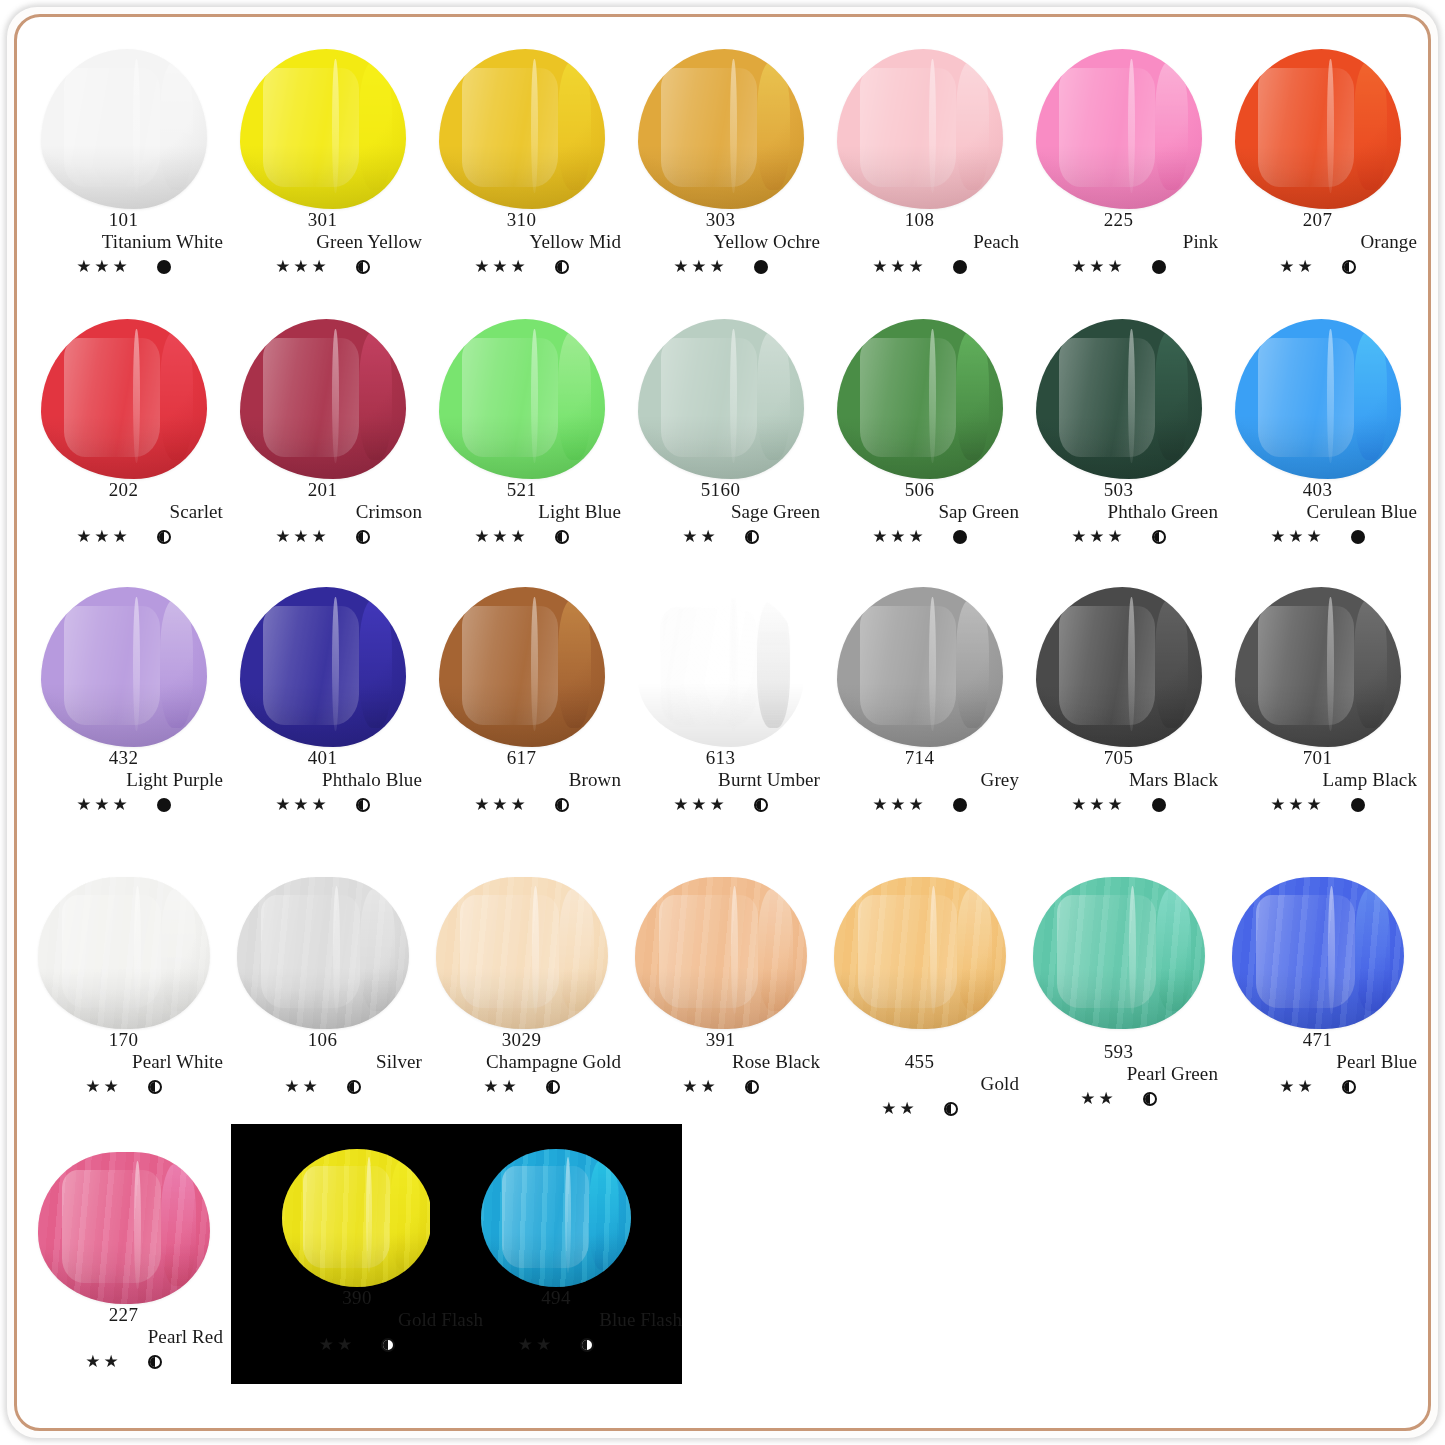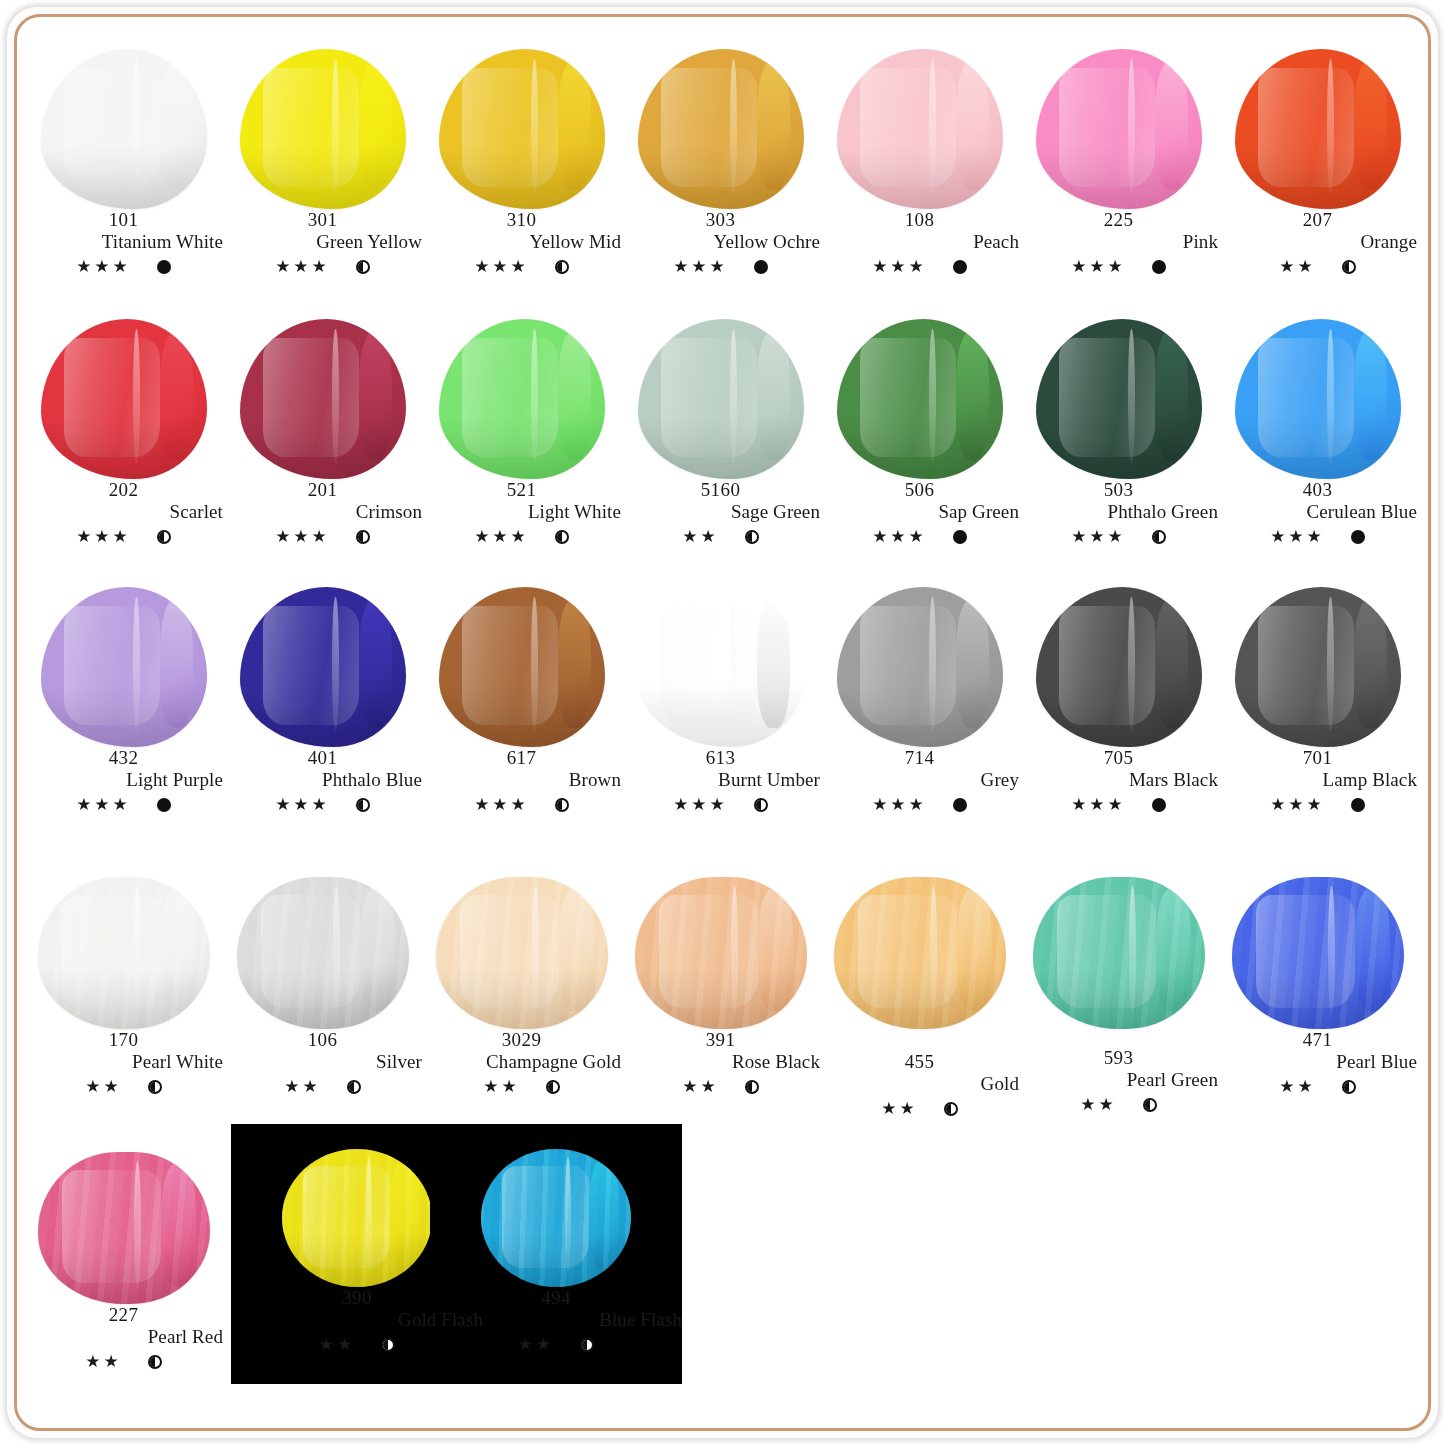--- a/index.html
+++ b/index.html
@@ -332,21 +332,21 @@
         <div class="swatch-wrap">
           <div class="blob" style="background: radial-gradient(120% 105% at 38% 26%, rgb(121, 228, 111) 0%, rgb(121, 228, 111) 46%, rgb(91, 205, 83) 100%);">
             <div class="hl"></div>
             <div class="ridge"></div>
             <div class="hl2"></div>
             <div class="shade"></div>
           </div>
         </div>
         <div class="label">
           <div class="code">521</div>
-          <div class="name">Light White</div>
+          <div class="name">Light Blue</div>
           <div class="marks">
             <span class="stars">★★★</span>
             <span class="opacity-dot semi"></span>
           </div>
         </div>
       </div>
       <div class="cell" style="left: 597px; top: 280px;">
         <div class="swatch-wrap">
           <div class="blob" style="background: radial-gradient(120% 105% at 38% 26%, rgb(185, 206, 194) 0%, rgb(185, 206, 194) 46%, rgb(161, 185, 171) 100%);">
             <div class="hl"></div>
@@ -642,21 +642,21 @@
       <div class="cell" style="left: 995px; top: 830px;">
         <div class="swatch-wrap">
           <div class="blob pearl" style="background: radial-gradient(120% 105% at 38% 26%, rgb(98, 200, 171) 0%, rgb(98, 200, 171) 46%, rgb(63, 174, 142) 100%);">
             <div class="hl"></div>
             <div class="ridge"></div>
             <div class="hl2"></div>
             <div class="shade"></div>
             <div class="streaks"></div>
           </div>
         </div>
-        <div class="label" style="margin-top: 18px;">
+        <div class="label" style="margin-top: 12px;">
           <div class="code">593</div>
           <div class="name">Pearl Green</div>
           <div class="marks">
             <span class="stars">★★</span>
             <span class="opacity-dot semi"></span>
           </div>
         </div>
       </div>
       <div class="cell" style="left: 1194px; top: 830px;">
         <div class="swatch-wrap">

